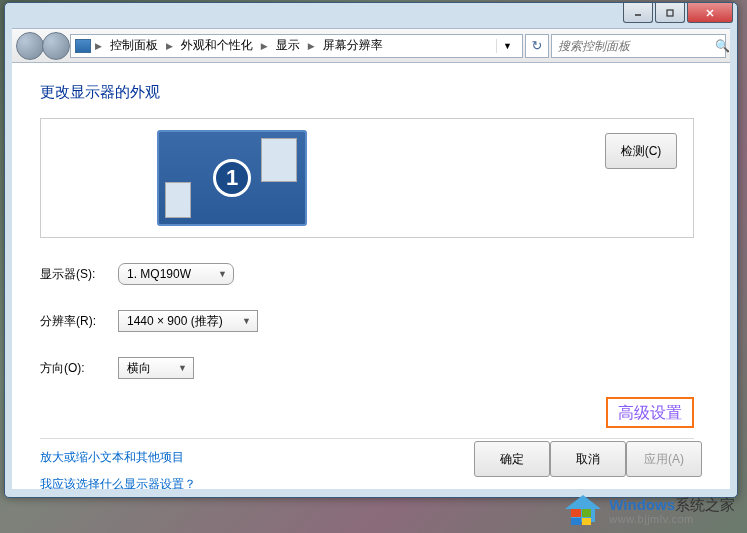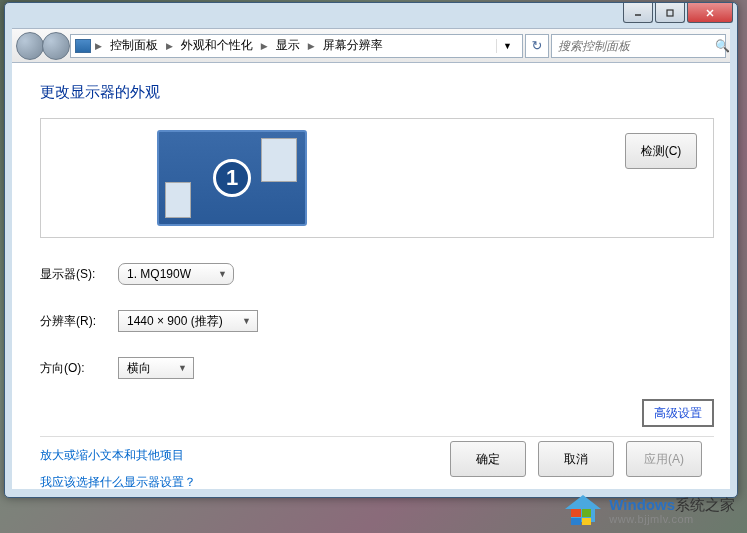--- a/index.html
+++ b/index.html
@@ -23,21 +23,21 @@
 .addr-icon { width: 16px; height: 14px; background: linear-gradient(#4a8ac8, #2a6aa8); border: 1px solid #3a6a9a; }
 .crumb { padding: 2px 4px; cursor: pointer; }
 .chev { color: #666; font-size: 9px; padding: 0 2px; cursor: pointer; }
 .addr-drop { margin-left: auto; font-size: 9px; padding: 2px 6px; cursor: pointer; border-left: 1px solid #ddd; }
 .refresh { width: 24px; height: 24px; border: 1px solid #a0b0c0; background: white; display: flex; align-items: center; justify-content: center; cursor: pointer; font-size: 13px; color: #4a6a9a; }
 
 .search { width: 175px; height: 24px; background: white; border: 1px solid #a0b0c0; display: flex; align-items: center; padding: 0 6px; }
 .search input { flex: 1; border: none; outline: none; font-size: 12px; color: #888; font-style: italic; }
 .search-icon { color: #4a6a9a; font-size: 12px; }
 
-.content { background: white; margin: 0 7px 7px 7px; height: 426px; padding: 20px 16px 10px 28px; overflow: hidden; position: relative; }
+.content { background: white; margin: 0 7px 7px 7px; height: 426px; padding: 20px 36px 10px 28px; overflow: hidden; position: relative; }
 
 .page-title { color: #003399; font-size: 15px; margin-bottom: 16px; }
 
 .monitor-box { border: 1px solid #ccc; height: 120px; padding: 10px 16px; display: flex; align-items: center; position: relative; margin-bottom: 22px; }
 .monitor-preview { margin-left: 100px; width: 150px; height: 96px; background: linear-gradient(#3a6aa8, #2a5a98); border: 2px solid #5a8ac8; border-radius: 3px; position: relative; display: flex; align-items: center; justify-content: center; }
 .monitor-num { width: 38px; height: 38px; border-radius: 50%; background: #1a4a88; border: 3px solid white; color: white; font-size: 22px; font-weight: bold; display: flex; align-items: center; justify-content: center; }
 .mini-screen { position: absolute; background: #d8e4f0; border: 1px solid #aaa; }
 .mini-screen.s1 { left: 6px; bottom: 6px; width: 26px; height: 36px; }
 .mini-screen.s2 { right: 8px; top: 6px; width: 36px; height: 44px; }
 .side-btns { position: absolute; right: 16px; top: 14px; display: flex; flex-direction: column; gap: 8px; }
@@ -45,27 +45,27 @@
 
 .form-row { display: flex; align-items: center; margin-bottom: 12px; font-size: 12px; margin-top: 25px; }
 .form-label { width: 78px; }
 .combo { height: 22px; border: 1px solid #999; background: linear-gradient(#fff, #eee); display: flex; align-items: center; padding: 0 6px 0 8px; font-size: 12px; cursor: pointer; }
 .combo .arrow { margin-left: auto; padding-left: 10px; font-size: 9px; color: #555; }
 .combo.c1 { width: 116px; border-radius: 7px; }
 .combo.c2 { width: 140px; }
 .combo.c3 { width: 76px; }
 
 .adv-link { text-align: right; margin-top: 24px; }
-.adv-link a { color: #1d4ed8; font-size: 12px; text-decoration: none; border: 2px solid #737373; padding: 5px 10px; }
+.adv-link a { color: #8b5cf6; font-size: 16px; text-decoration: none; border: 2px solid #f97316; padding: 5px 10px; }
 
 .divider { border: none; border-top: 1px solid #ddd; margin: 14px 0 10px 0; }
 
 .links a { display: block; color: #0066cc; font-size: 12px; text-decoration: none; margin-bottom: 10px; font-family: Liberation Serif, serif; }
 
-.bottom-buttons { position: absolute; right: 28px; bottom: 12px; display: flex; gap: 12px; justify-content: space-between; }
+.bottom-buttons { position: absolute; right: 28px; bottom: 12px; display: flex; gap: 0; justify-content: space-between; }
 .bottom-buttons .win-btn { min-width: 76px; }
 .bottom-buttons .win-btn.disabled { color: #999; }
 
 .watermark { position: absolute; right: 12px; bottom: 4px; display: flex; align-items: center; gap: 6px; }
 .wm-logo { width: 40px; height: 36px; position: relative; }
 .wm-house { position: absolute; left: 2px; top: 2px; width: 0; height: 0; border-left: 18px solid transparent; border-right: 18px solid transparent; border-bottom: 14px solid #4aa8e0; }
 .wm-house::after { content:''; position: absolute; left: -12px; top: 13px; width: 24px; height: 14px; background: #4aa8e0; }
 .wm-win { position: absolute; left: 8px; top: 16px; width: 20px; height: 16px; display: grid; grid-template: 1fr 1fr / 1fr 1fr; gap: 1px; }
 .wm-win span:nth-child(1){background:#e84a20;} .wm-win span:nth-child(2){background:#68b020;} .wm-win span:nth-child(3){background:#2a80d0;} .wm-win span:nth-child(4){background:#f8c820;}
 .wm-text { display: flex; flex-direction: column; line-height: 1.1; }

